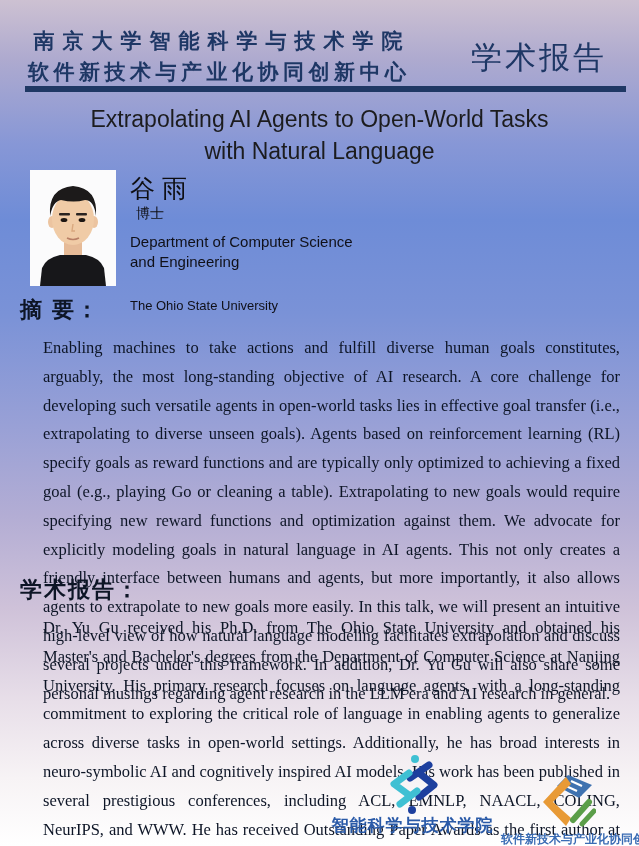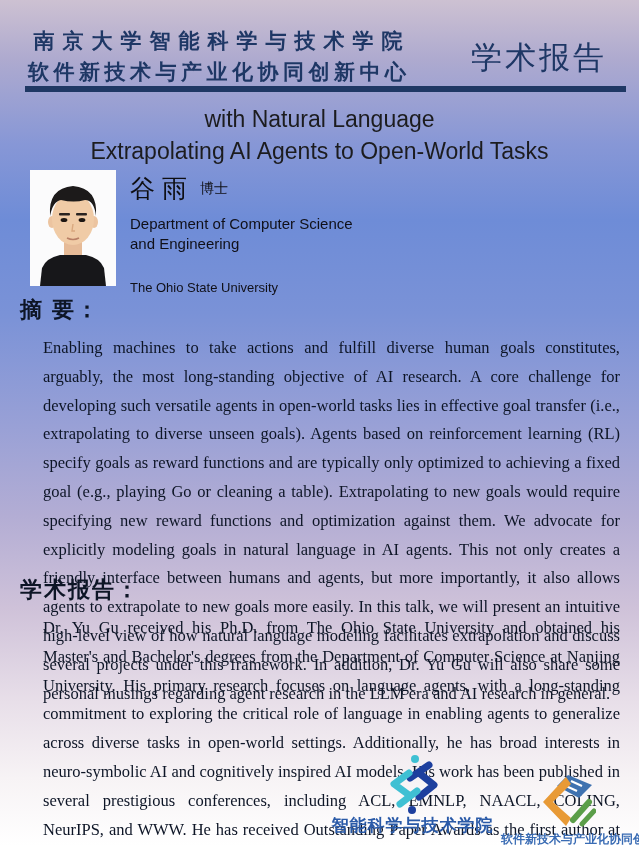--- a/index.html
+++ b/index.html
@@ -69,21 +69,21 @@
     display: flex;
     align-items: flex-start;
   }
   .photo-frame {
     width: 86px; height: 116px;
     background: #fdfdfd;
     flex: 0 0 auto;
     overflow: hidden;
   }
   .speaker-mid { margin-left: 14px; width: 250px; }
-  .speaker-name-row { display: flex; align-items: center; margin-top: 2px; }
+  .speaker-name-row { display: flex; align-items: flex-start; margin-top: 2px; flex-direction: column; }
   .speaker-name { color: #0e0e12; font-size: 25px; letter-spacing: 7px; font-weight: 500; }
   .speaker-degree { color: #0e0e12; font-size: 14px; margin-left: 6px; }
   .speaker-dept {
     margin-top: 9px;
     color: #101018;
     font-size: 15px;
     line-height: 20px;
     width: 232px;
   }
   .speaker-univ { margin-top: 26px; color: #101018; font-size: 13px; }
@@ -133,22 +133,22 @@
 <div class="poster">
 
   <div class="header-org">
     <div class="org-line1">南京大学智能科学与技术学院</div>
     <div class="org-line2">软件新技术与产业化协同创新中心</div>
   </div>
   <div class="header-badge">学术报告</div>
   <div class="divider"></div>
 
   <div class="talk-title">
+    <div>Extrapolating AI Agents to Open-World Tasks</div>
     <div>with Natural Language</div>
-    <div>Extrapolating AI Agents to Open-World Tasks</div>
   </div>
 
   <div class="speaker">
     <div class="photo-frame">
       <svg width="86" height="116" viewBox="0 0 86 116">
         <rect x="0" y="0" width="86" height="116" fill="#fbfbfc"></rect>
 
         <rect x="34" y="66" width="18" height="20" fill="#e6bb98"></rect>
 
         <path d="M10 116 L12 98 Q16 88 30 85 L56 85 Q70 88 74 98 L76 116 Z" fill="#17171a"></path>

